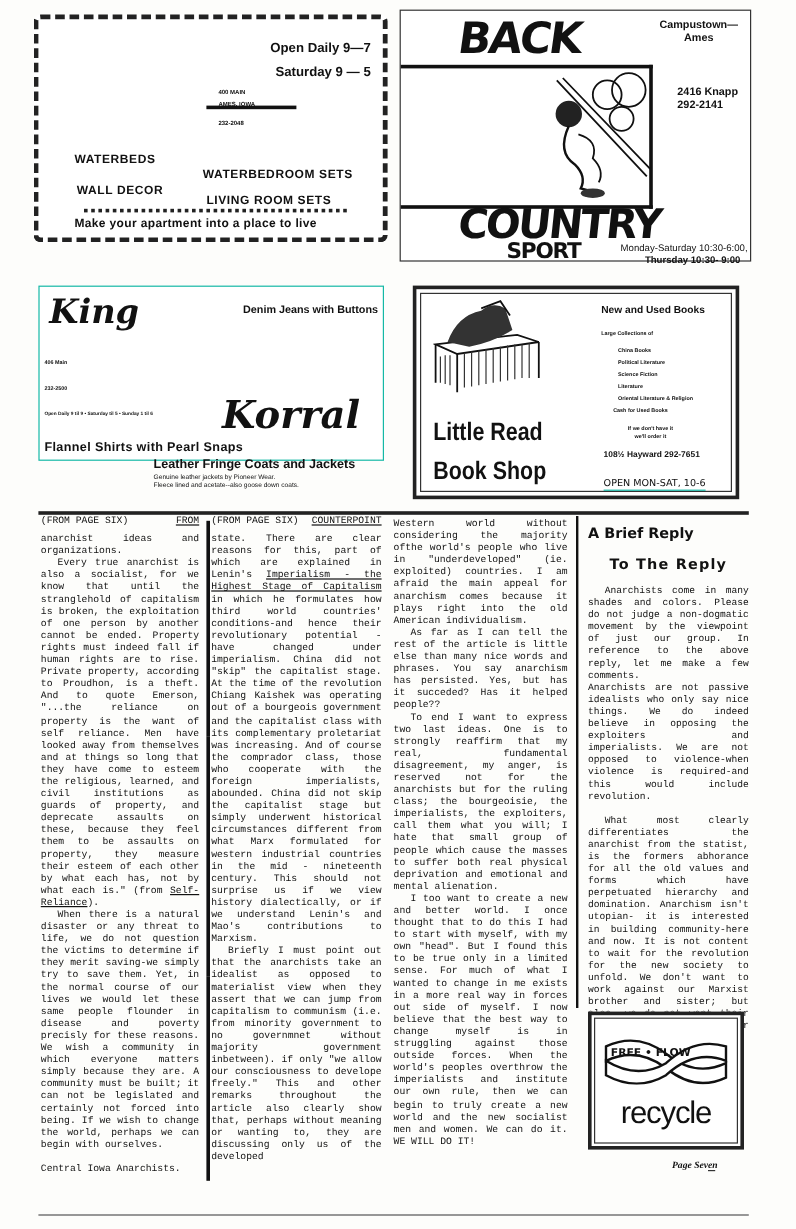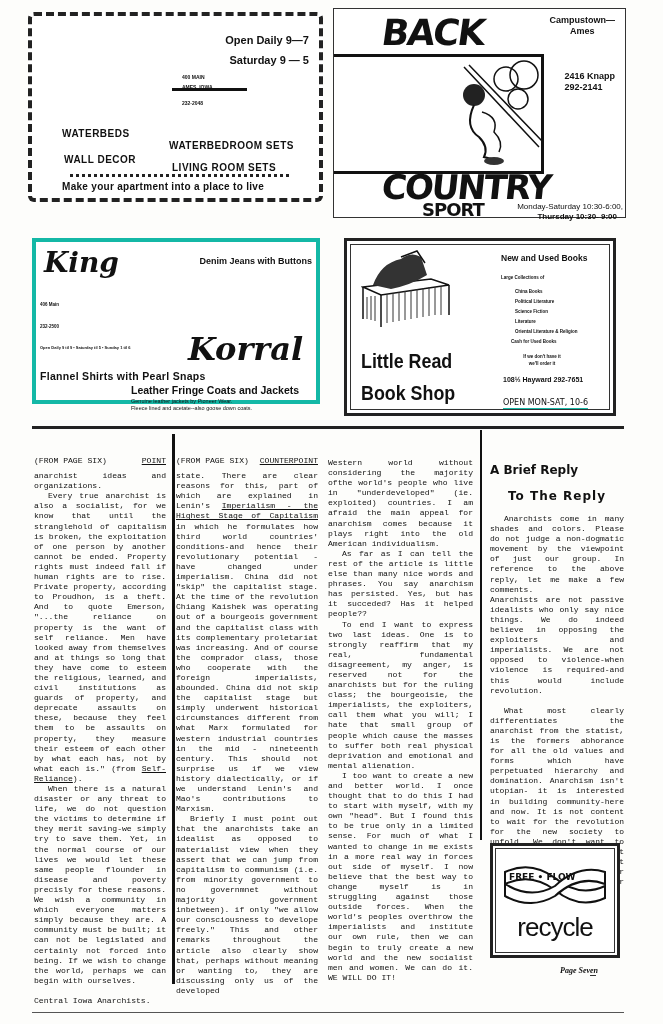--- a/index.html
+++ b/index.html
@@ -1,18 +1,18 @@
 <!DOCTYPE html>
 <html><head>
 <meta charset="utf-8">
 <style>
   * { box-sizing: border-box; margin: 0; padding: 0; }
   body { width: 663px; height: 1024px; background: #fdfdfb; position: relative; overflow: hidden; font-family: "Liberation Sans", sans-serif; color: #111; }
   .abs { position: absolute; }
-  .mono { font-family: "Liberation Mono", "DejaVu Sans Mono", monospace; margin-top: 26px; }
+  .mono { font-family: "Liberation Mono", "DejaVu Sans Mono", monospace; }
 
   
   #poseidon { left: 28px; top: 12px; width: 295px; height: 190px; border: 4px dashed #222; border-radius: 6px; background: #fff; }
   #poseidon .logo { position: absolute; left: 18px; top: 22px; font-family: "DejaVu Serif", serif; font-weight: bold; font-size: 26px; line-height: 24px; letter-spacing: -1px; }
   #poseidon .logo-underline { position: absolute; left: 140px; top: 72px; width: 75px; height: 3px; background: #111; }
   #poseidon .hours1 { position: absolute; right: 10px; top: 18px; font-weight: bold; font-size: 11px; margin-left: 20px; }
   #poseidon .hours2 { position: absolute; right: 10px; top: 38px; font-weight: bold; font-size: 11px; }
   #poseidon .addr { position: absolute; left: 150px; top: 56px; font-size: 5px; font-weight: bold; line-height: 10px; }
   #poseidon .phone { position: absolute; left: 150px; top: 84px; font-size: 5px; font-weight: bold; }
   #poseidon .item { position: absolute; font-weight: bold; font-size: 10px; letter-spacing: 0.5px; }
@@ -26,21 +26,21 @@
   #backcountry .items { position: absolute; left: 12px; top: 78px; font-family: "Liberation Serif", serif; font-style: italic; font-weight: bold; font-size: 8.5px; line-height: 10px; }
   #backcountry .loc { position: absolute; right: 10px; top: 6px; text-align: center; font-weight: bold; font-size: 9px; line-height: 11px; }
   #backcountry .addr { position: absolute; right: 10px; top: 62px; font-weight: bold; font-size: 9px; line-height: 11px; }
   #backcountry .art { position: absolute; left: 110px; top: 48px; width: 100px; height: 110px; }
   #backcountry .country { position: absolute; left: 48px; top: 158px; font-weight: 900; font-size: 34px; letter-spacing: -2px; font-family: "DejaVu Sans", sans-serif; transform: skewX(-6deg); }
   #backcountry .sport { position: absolute; left: 88px; top: 190px; font-weight: 900; font-size: 18px; letter-spacing: -1px; font-family: "DejaVu Sans", sans-serif; }
   #backcountry .hours1 { position: absolute; right: 2px; top: 193px; font-weight: normal; font-size: 8px; padding-left: 22px; }
   #backcountry .hours2 { position: absolute; right: 8px; top: 203px; font-weight: bold; font-size: 8px; }
 
   
-  #kingblock { left: 32px; top: 238px; width: 288px; height: 166px; border: 4px solid #14b8a6; background: #fff; }
+  #kingblock { left: 32px; top: 238px; width: 288px; height: 146px; border: 1px solid #14b8a6; background: #fff; }
   #kingblock .king { position: absolute; left: 8px; top: 4px; font-family: "DejaVu Serif", serif; font-style: italic; font-weight: bold; font-size: 28px; }
   #kingblock .blocks { position: absolute; left: 55px; top: 46px; font-family: "DejaVu Serif", serif; font-style: italic; font-weight: bold; font-size: 30px; }
   #kingblock .korral { position: absolute; left: 152px; top: 88px; font-family: "DejaVu Serif", serif; font-style: italic; font-weight: bold; font-size: 32px; }
   #kingblock .denim { position: absolute; right: 4px; top: 14px; font-weight: bold; font-size: 9px; }
   #kingblock .addr { position: absolute; left: 4px; top: 60px; font-size: 4.5px; font-weight: bold; }
   #kingblock .phone { position: absolute; left: 4px; top: 82px; font-size: 4.5px; font-weight: bold; }
   #kingblock .open { position: absolute; left: 4px; top: 103px; font-size: 4px; font-weight: bold; }
   #kingblock .flannel { position: absolute; left: 4px; top: 128px; font-weight: bold; font-size: 10.5px; letter-spacing: 0.3px; }
   #kingblock .leather { position: absolute; left: 95px; top: 142px; font-weight: bold; font-size: 10.5px; }
   #kingblock .l1 { position: absolute; left: 95px; top: 156px; font-size: 5.5px; }
@@ -175,21 +175,21 @@
   </div>
   <div class="address">108½ Hayward   292-7651</div>
   <div class="open">OPEN MON-SAT, 10-6</div>
 </div>
 
 <div class="abs rule-top"></div>
 
 <div id="col1" class="abs col mono">
   <div class="head">
     <span>(FROM PAGE SIX)</span>
-    <u>POINT</u>
+    <u>FROM</u>
   </div>
   <p>anarchist ideas and organizations.</p>
   <p class="indent"><span>Every true anarchist is also a socialist, for we know that until the stranglehold of capitalism is broken, the exploitation of one person by another cannot be ended. Property rights must indeed fall if human rights are to rise. Private property, according to Proudhon, is a theft. And to quote Emerson, "...the reliance on property is the want of self reliance. Men have looked away from themselves and at things so long that they have come to esteem the religious, learned, and civil institutions as guards of property, and deprecate assaults on these, because they feel them to be assaults on property, they measure their esteem of each other by what each has, not by what each is." (from </span><u>Self-Reliance</u><span>).</span></p>
   <p class="indent">When there is a natural disaster or any threat to life, we do not question the victims to determine if they merit saving-we simply try to save them. Yet, in the normal course of our lives we would let these same people flounder in disease and poverty precisly for these reasons. We wish a community in which everyone matters simply because they are. A community must be built; it can not be legislated and certainly not forced into being. If we wish to change the world, perhaps we can begin with ourselves.</p>
   <p style="margin-top:10px">Central Iowa Anarchists.</p>
 </div>
 
 <div id="vbar1" class="abs vbar"></div>
 <div id="vbar1b" class="abs vbar"></div>
 <div id="vbar1c" class="abs vbar"></div>

